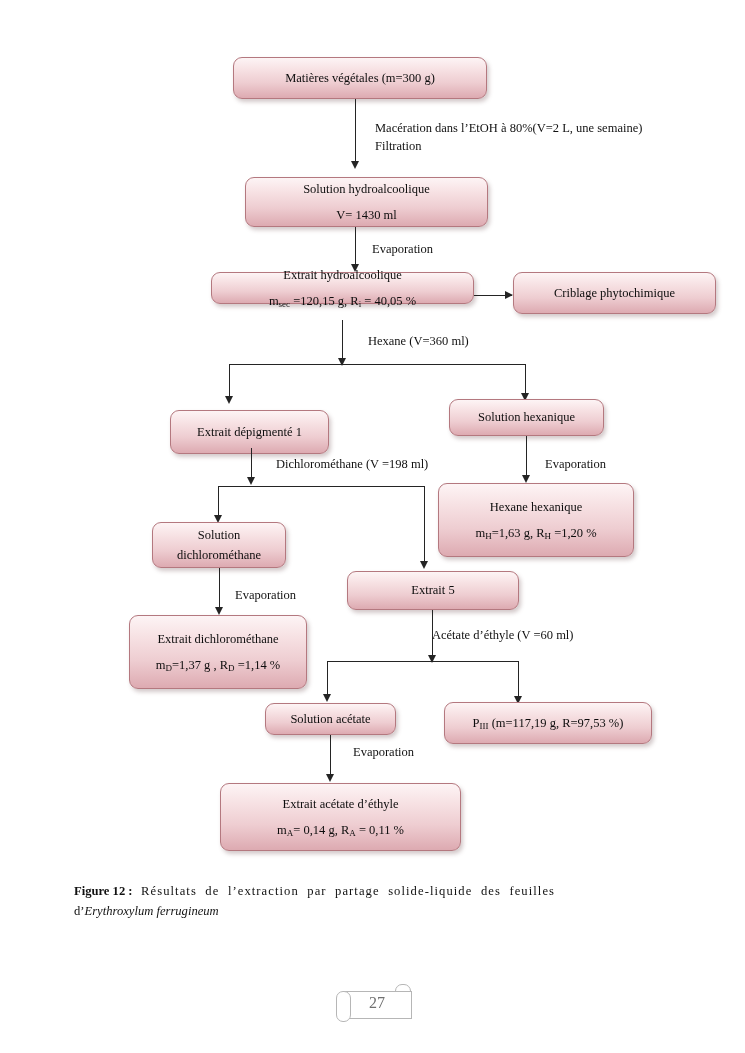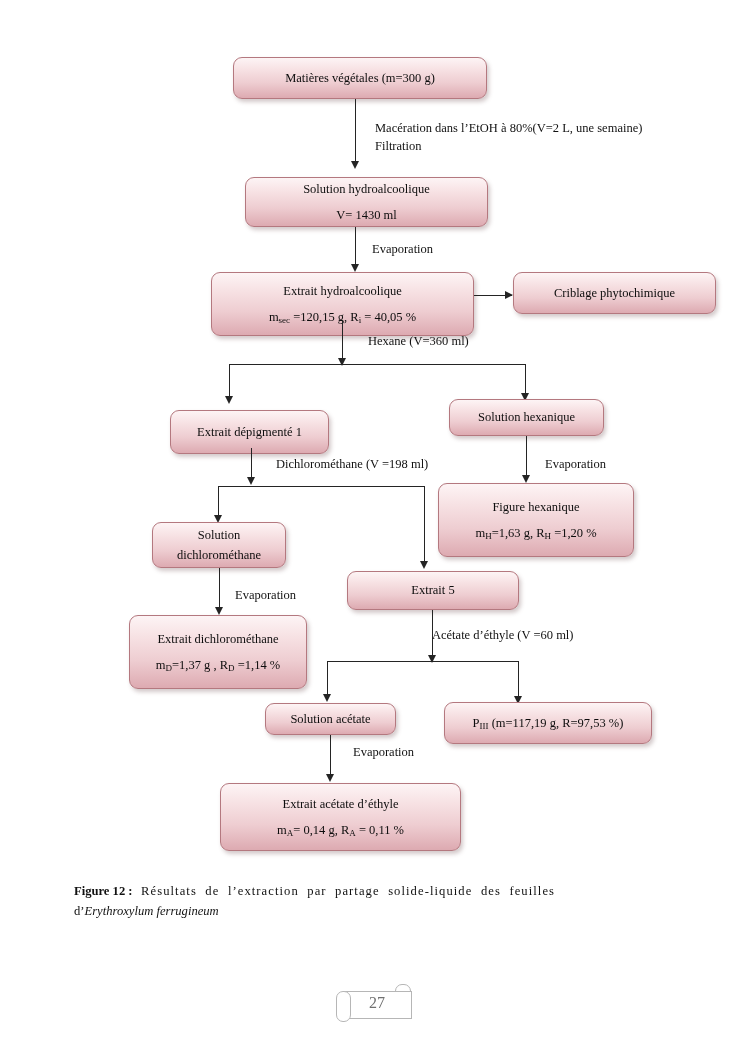--- a/index.html
+++ b/index.html
@@ -159,21 +159,21 @@
 
   <div class="node" style="left:245px; top:177px; width:243px; height:50px;">
     <span class="ln">Solution hydroalcoolique</span>
     <span class="ln">V= 1430 ml</span>
   </div>
 
   <div class="vline" style="left:355px; top:227px; height:39px;"></div>
   <div class="arrowhead" style="left:351px; top:264px;"></div>
   <div class="elabel" style="left:372px; top:241px;">Evaporation</div>
 
-  <div class="node" style="left:211px; top:272px; width:263px; height:64px;">
+  <div class="node" style="left:211px; top:272px; width:263px; height:32px;">
     <span class="ln">Extrait hydroalcoolique</span>
     <span class="ln">
       <span>m</span><sub>sec</sub><span> =120,15 g, R</span><sub>i</sub><span> = 40,05 %</span>
     </span>
   </div>
 
   <div class="hline" style="left:474px; top:295px; width:38px;"></div>
   <div class="arrowhead right" style="left:505px; top:291px;"></div>
 
   <div class="node" style="left:513px; top:272px; width:203px; height:42px; justify-content:center;">
@@ -196,21 +196,21 @@
 
   <div class="node" style="left:449px; top:399px; width:155px; height:37px;">
     <span class="ln">Solution  hexanique</span>
   </div>
 
   <div class="vline" style="left:526px; top:436px; height:42px;"></div>
   <div class="arrowhead" style="left:522px; top:475px;"></div>
   <div class="elabel" style="left:545px; top:456px;">Evaporation</div>
 
   <div class="node" style="left:438px; top:483px; width:196px; height:74px;">
-    <span class="ln">Figure hexanique</span>
+    <span class="ln">Hexane hexanique</span>
     <span class="ln">
       <span>m</span><sub>H</sub><span>=1,63 g, R</span><sub>H</sub><span> =1,20 %</span>
     </span>
   </div>
 
   <div class="vline" style="left:251px; top:448px; height:32px;"></div>
   <div class="arrowhead" style="left:247px; top:477px;"></div>
   <div class="elabel" style="left:276px; top:456px;">Dichlorométhane (V =198 ml)</div>
 
   <div class="hline" style="left:218px; top:486px; width:207px;"></div>

